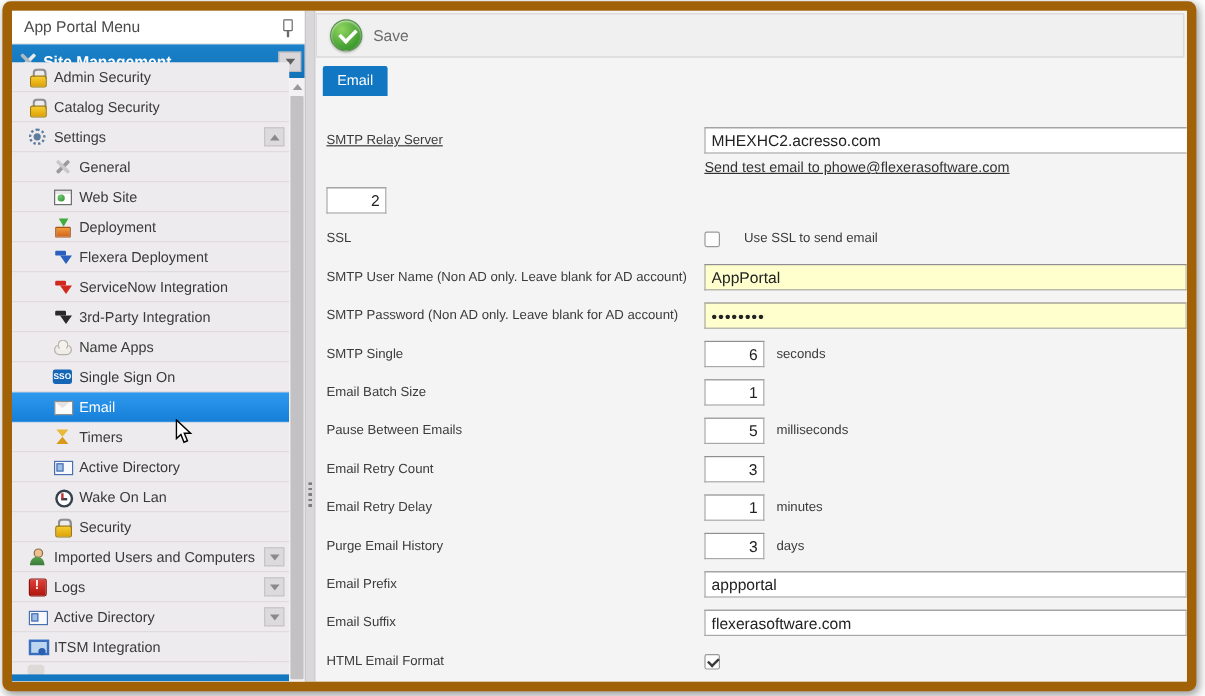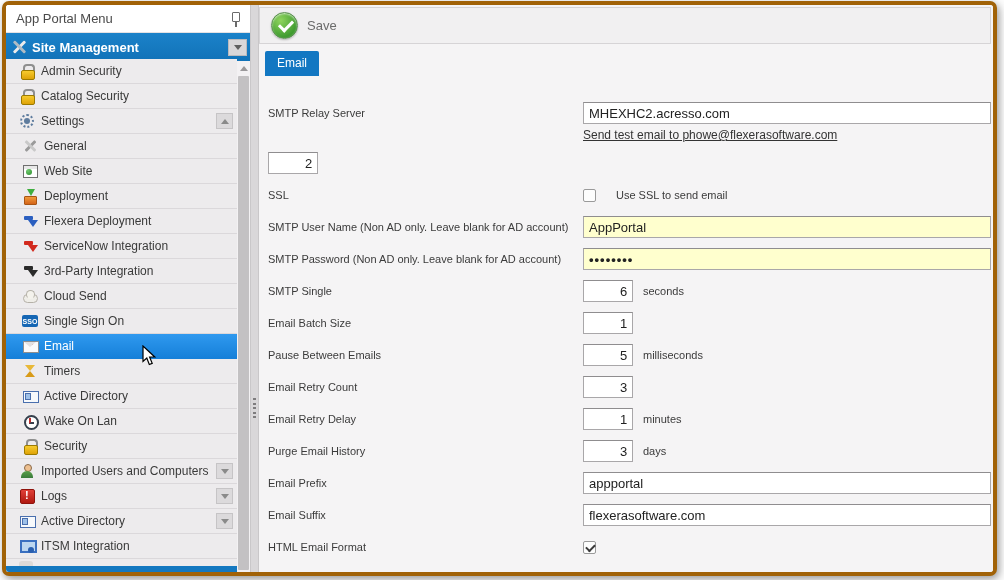--- a/index.html
+++ b/index.html
@@ -1,44 +1,44 @@
 <!DOCTYPE html>
 <html><head>
 <meta charset="utf-8">
 <style>
   * { margin:0; padding:0; box-sizing:border-box; }
   html,body { width:1004px; height:580px; background:#fdfdfd; font-family:"Liberation Sans","DejaVu Sans",sans-serif; overflow:hidden; }
 
   .window { position:absolute; left:2px; top:1px; width:995px; height:575px;
-    border:4px solid #a16207; border-radius:7px; overflow:hidden; background:#fff;
+    border:8px solid #a16207; border-radius:7px; overflow:hidden; background:#fff;
     box-shadow:2px 3px 8px rgba(0,0,0,.40); }
 
   
   .sidebar { position:absolute; left:0; top:0; width:244px; height:100%; background:#fff; }
   .sidebar-titlebar { height:28px; display:flex; align-items:center; padding:0 6px 0 10px;
     font-size:13px; color:#4a4a4a; border-bottom:1px solid #e4e2e4; background:#fff; }
   .sidebar-titlebar .title { flex:1; }
   .pin { position:relative; width:16px; height:18px; display:inline-block; }
   .pin::before { content:""; position:absolute; left:4px; top:2px; width:6px; height:8px;
     border:1.5px solid #6a6a6a; border-radius:1px; }
   .pin::after { content:""; position:absolute; left:7px; top:11px; width:1.5px; height:6px; background:#6a6a6a; }
 
   .sidebar-header { height:28px; background:linear-gradient(#1b82c9,#1172b8); display:flex; align-items:center;
     color:#fff; font-weight:bold; font-size:13px; padding:0 3px 0 5px; gap:5px; }
   .sidebar-header .hdr-label { flex:1; }
   .hdr-drop { width:19px; height:17px; background:#d9d7d9; border:1px solid #bcbabc;
     display:flex; align-items:center; justify-content:center; }
   .hdr-drop::after { content:""; border-left:4px solid transparent; border-right:4px solid transparent;
     border-top:5px solid #5f5f5f; }
 
-  .sidebar-body { position:absolute; top:54px; bottom:0; left:0; width:231px; background:#edebed; overflow:hidden; }
+  .sidebar-body { position:absolute; top:43px; bottom:0; left:0; width:231px; background:#edebed; overflow:hidden; }
   .nav-item { height:25px; display:flex; align-items:center; gap:6px; font-size:12px; color:#3a3a3a;
     border-bottom:1px solid #dbd8db; background:#edebed; cursor:default; }
   .nav-item.indent1 { padding-left:13px; }
-  .nav-item.indent2 { padding-left:16px; }
+  .nav-item.indent2 { padding-left:34px; }
   .nav-item.selected { background:linear-gradient(#2f99ef,#1680d9); color:#fff; border-bottom-color:#1680d9; }
   .nav-label { white-space:nowrap; }
   .exp { margin-left:auto; margin-right:4px; flex:0 0 17px; width:17px; height:16px; background:#dcdadc;
     border:1px solid #c6c4c6; display:flex; align-items:center; justify-content:center; }
   .exp-up::after { content:""; border-left:4px solid transparent; border-right:4px solid transparent;
     border-bottom:5px solid #8a8a8a; }
   .exp-down::after { content:""; border-left:4px solid transparent; border-right:4px solid transparent;
     border-top:5px solid #8a8a8a; }
   .ghost-item { height:13px; background:#edebed; border-bottom:1px solid #dbd8db; opacity:.55; display:flex;
     align-items:center; padding-left:13px; }
@@ -69,21 +69,21 @@
     border-left:3px solid #fff; border-bottom:3px solid #fff; transform:rotate(-45deg); }
   .save-label { font-size:13px; color:#6b6b6b; }
 
   .tab { display:inline-block; margin:7px 0 0 6px; padding:5px 12px 6px; background:#1277c2; color:#fff;
     font-size:12px; border-radius:2px 2px 0 0; }
 
   .form { margin:26px 0 0 9px; }
   .frow { display:flex; align-items:center; margin-bottom:10px; min-height:22px; }
   .frow.top { align-items:flex-start; }
   .flabel { flex:0 0 315px; width:315px; font-size:11px; color:#3b3b3b; padding-right:10px; }
-  .frow.top .flabel { margin-top:5px; }
+  .frow.top .flabel { margin-top:5px;text-decoration:underline; }
   .tinput { height:22px; border:1px solid #a9a7a9; border-top-color:#8f8d8f; background:#fff;
     font:13px "Liberation Sans","DejaVu Sans",sans-serif; padding:0 5px; color:#222; }
   .tinput.wide { width:408px; }
   .tinput.small { width:50px;padding-left:36px; }
   .tinput.hl { background:#ffffce; }
   .tinput.pw { font-size:13px; font-weight:bold; letter-spacing:1px; }
   .unit { font-size:11px; color:#3b3b3b; margin-left:10px; }
   .ctrl-col { display:flex; flex-direction:column; }
   .testlink { font-size:12px; color:#333; text-decoration:underline; margin-top:4px; cursor:pointer; width:max-content; }
 
@@ -226,21 +226,21 @@
         <div class="nav-item indent2">
           <span class="ic ic-integration-red-icon"></span>
           <span class="nav-label">ServiceNow Integration</span>
         </div>
         <div class="nav-item indent2">
           <span class="ic ic-integration-black-icon"></span>
           <span class="nav-label">3rd-Party Integration</span>
         </div>
         <div class="nav-item indent2">
           <span class="ic ic-cloud-icon"></span>
-          <span class="nav-label">Cloud Send</span>
+          <span class="nav-label">Name Apps</span>
         </div>
         <div class="nav-item indent2">
           <span class="ic ic-sso-icon"></span>
           <span class="nav-label">Single Sign On</span>
         </div>
         <div class="nav-item indent2 selected">
           <span class="ic ic-email-icon"></span>
           <span class="nav-label">Email</span>
         </div>
         <div class="nav-item indent2">

